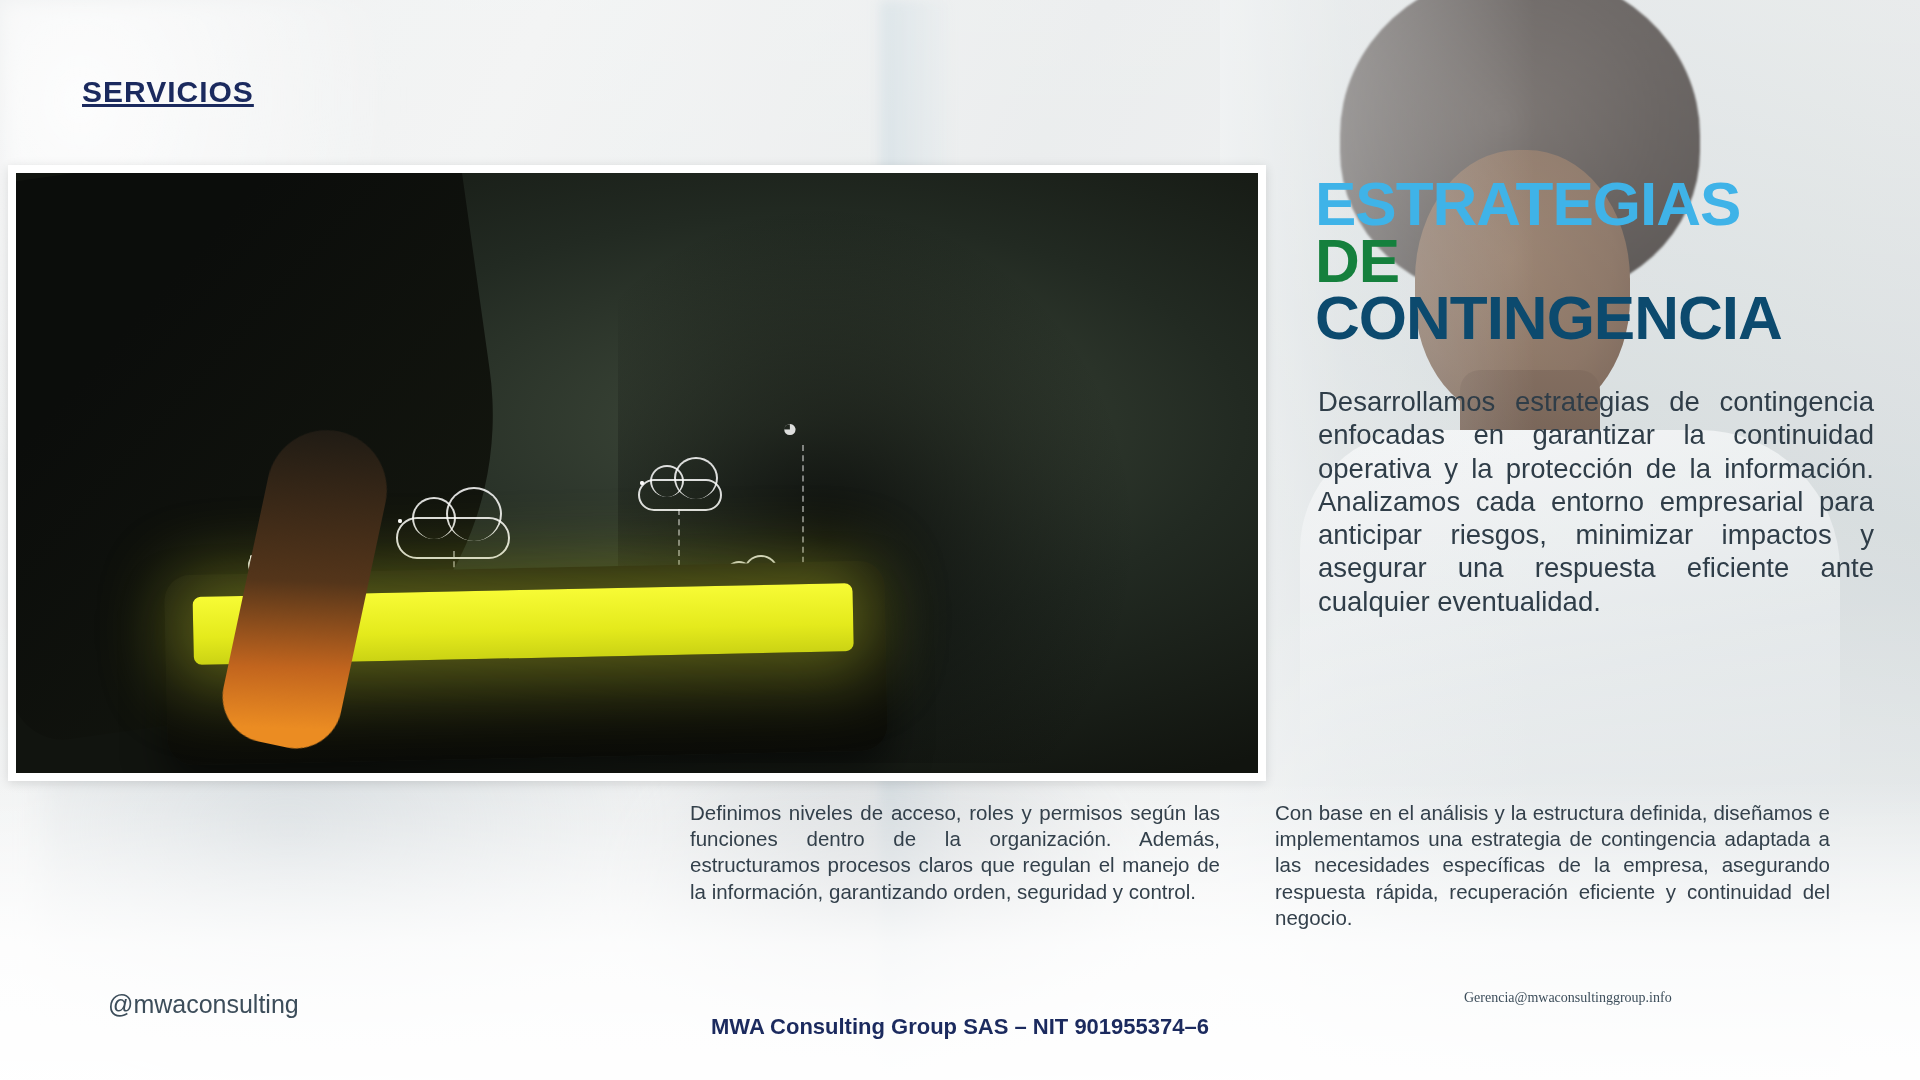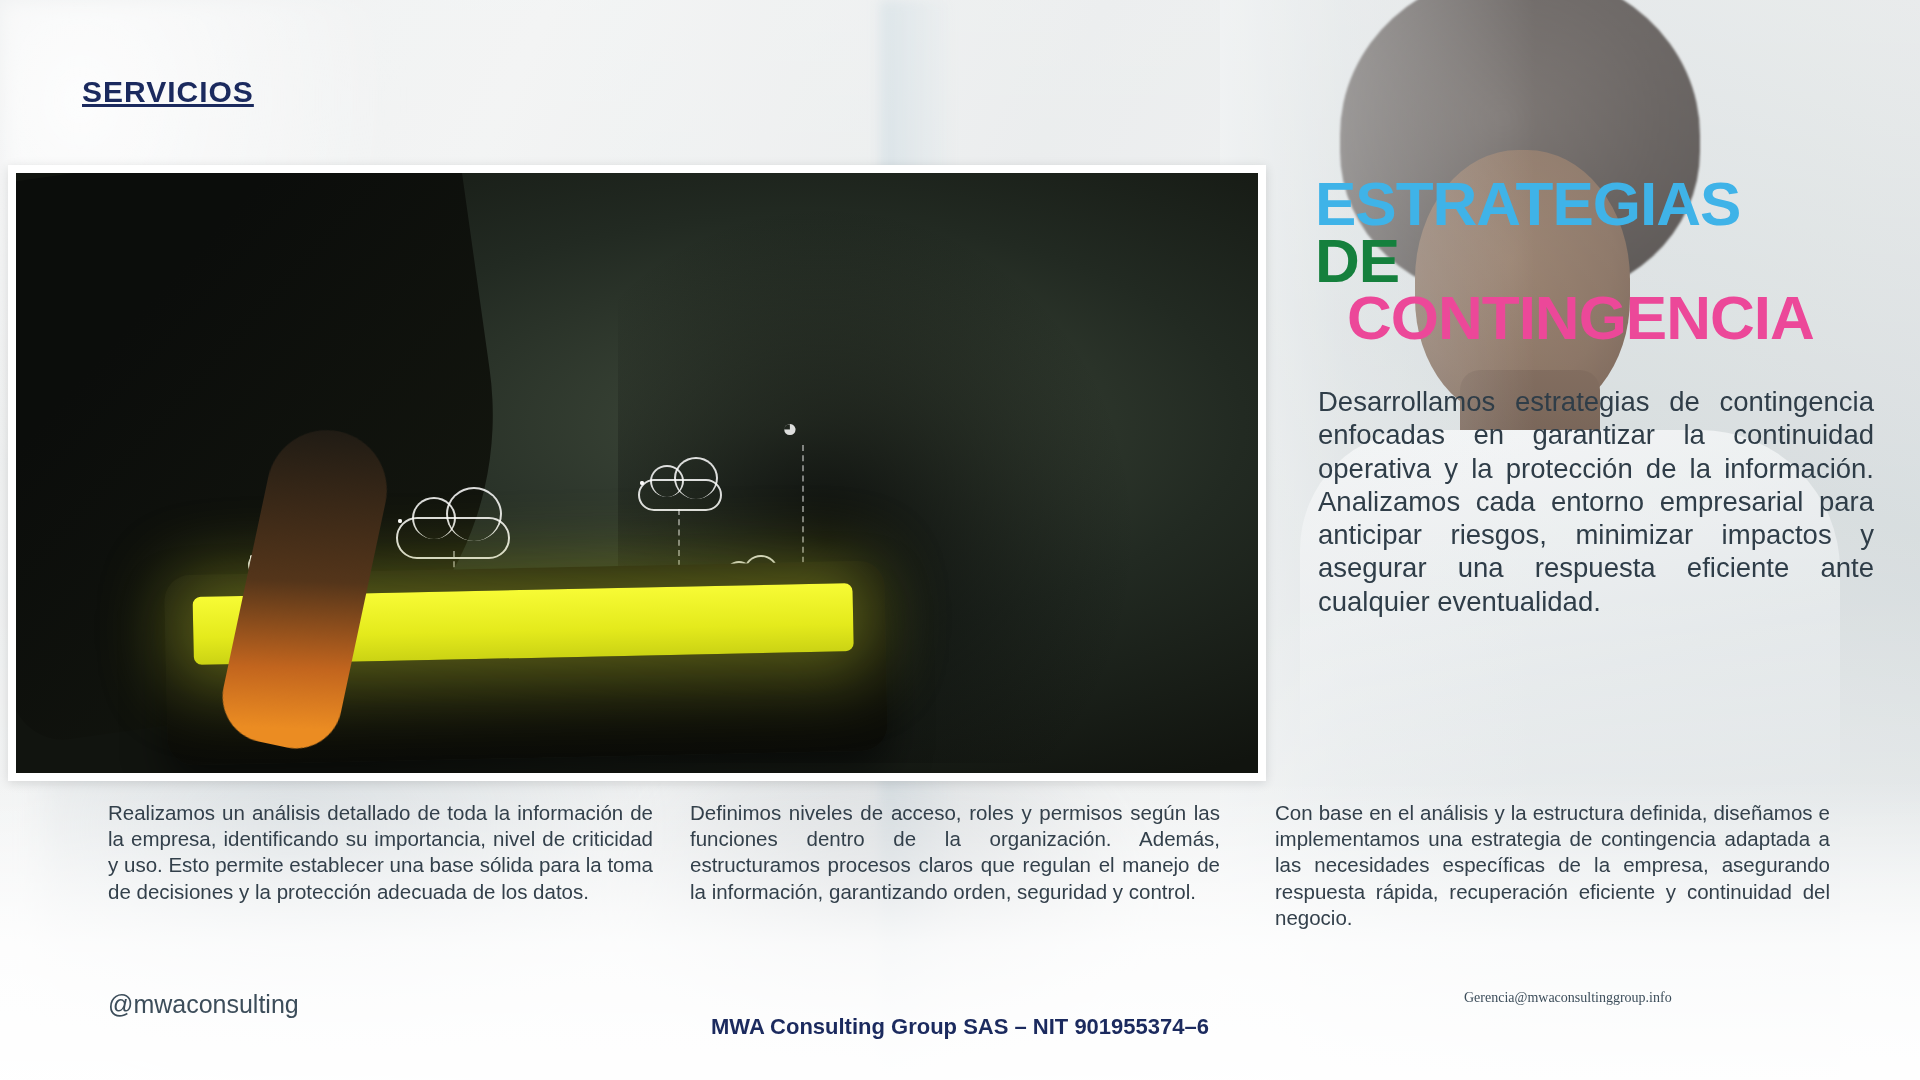--- a/index.html
+++ b/index.html
@@ -215,21 +215,21 @@
     position: absolute;
     left: 1315px; top: 175px;
     width: 600px;
     font-weight: bold;
     font-size: 62px;
     line-height: 0.92;
     letter-spacing: -1px;
   }
   .headline .l1 { color: #3fb3e8; display: block; }
   .headline .l2 { color: #15803d; display: block; }
-  .headline .l3 { color: #ec4899; display: block; margin-left: 32px; }
+  .headline .l3 { color: #0c4a6e; display: block; }
 
   .headline-body {
     position: absolute;
     left: 1318px; top: 385px;
     width: 556px;
     font-size: 27.5px;
     line-height: 1.21;
     color: #2f3d48;
     text-align: justify;
   }
@@ -340,21 +340,20 @@
   </div>
 
   <div class="headline">
     <span class="l1">ESTRATEGIAS</span>
     <span class="l2">DE</span>
     <span class="l3">CONTINGENCIA</span>
   </div>
 
   <div class="headline-body">Desarrollamos estrategias de contingencia enfocadas en garantizar la continuidad operativa y la protección de la información. Analizamos cada entorno empresarial para anticipar riesgos, minimizar impactos y asegurar una respuesta eficiente ante cualquier eventualidad.</div>
 
-  <div class="col col-1">Realizamos un análisis detallado de toda la información de la empresa, identificando su importancia, nivel de criticidad y uso. Esto permite establecer una base sólida para la toma de decisiones y la protección adecuada de los datos.</div>
 
   <div class="col col-3">Con base en el análisis y la estructura definida, diseñamos e implementamos una estrategia de contingencia adaptada a las necesidades específicas de la empresa, asegurando respuesta rápida, recuperación eficiente y continuidad del negocio.</div>
 
   <div class="col col-2">Definimos niveles de acceso, roles y permisos según las funciones dentro de la organización. Además, estructuramos procesos claros que regulan el manejo de la información, garantizando orden, seguridad y control.</div>
 
   <div class="handle">@mwaconsulting</div>
 
   <div class="email">Gerencia@mwaconsultinggroup.info</div>
 
   <div class="footer">

